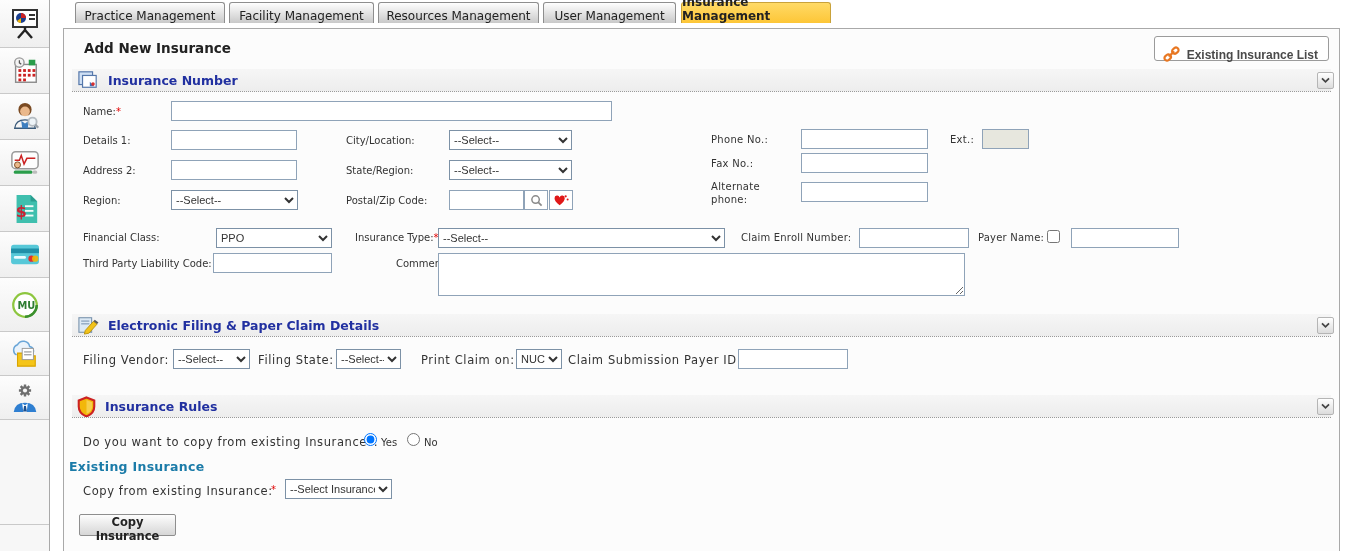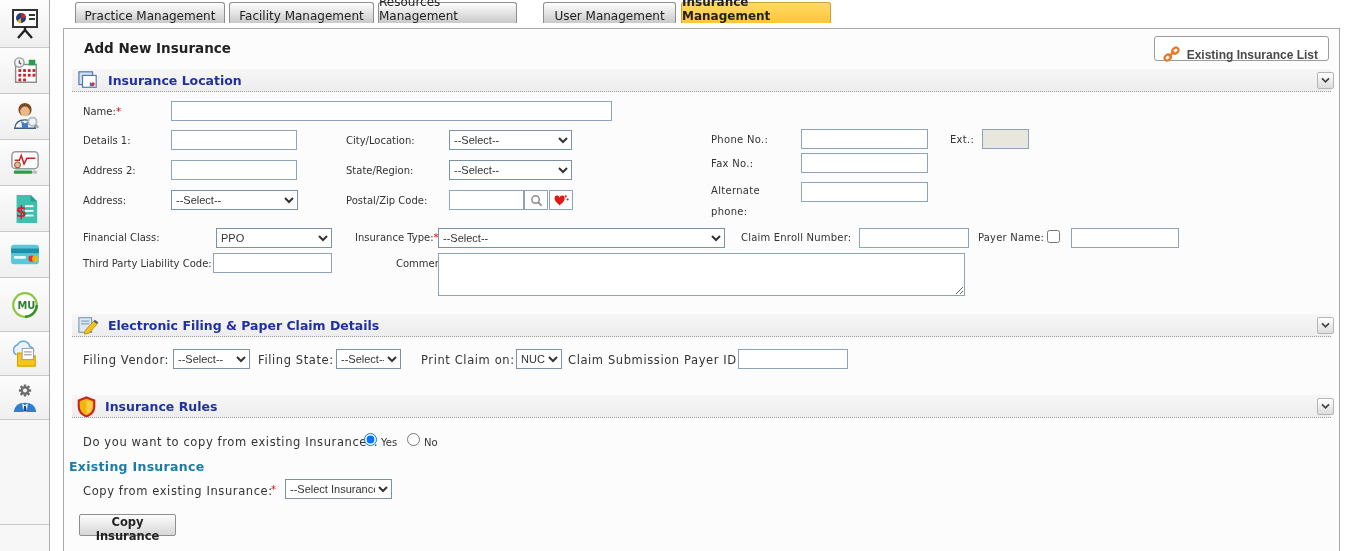--- a/index.html
+++ b/index.html
@@ -163,21 +163,21 @@
   <div class="side-cell side-fill" style="flex:1;height:104px"></div>
   <div style="border-top:1px solid #c9c9c9;height:32px;background:#f7f7f7"></div>
 </div>
 
 <div class="tab" style="left:75px;width:150px">
     <span>Practice Management</span>
   </div>
 <div class="tab" style="left:229px;width:145px">
     <span>Facility Management</span>
   </div>
-<div class="tab" style="left:378px;width:139px">
+<div class="tab" style="left:378px;width:161px">
     <span>Resources Management</span>
   </div>
 <div class="tab" style="left:543px;width:133px">
     <span>User Management</span>
   </div>
 <div class="tab active" style="left:681px;width:150px">
     <span>Insurance Management</span>
   </div>
 
 <div class="panel">
@@ -195,21 +195,21 @@
     <span>Existing Insurance List</span>
   </button>
 
   <div class="sec-hd" style="top:40px">
     <svg width="22" height="20" viewBox="0 0 24 22">
       <rect x="2" y="2" width="15" height="14" fill="#cfe0f5" stroke="#5577aa" stroke-width="1.3"></rect>
       <rect x="6" y="6" width="15" height="13" fill="#fff" stroke="#5577aa" stroke-width="1.3"></rect>
       <path d="M14 13 l5 5 h-5 z" fill="#3f6fb5"></path>
       <circle cx="17.5" cy="15.5" r="2" fill="#d83030"></circle>
     </svg>
-    <span class="sec-title">Insurance Location</span>
+    <span class="sec-title">Insurance Number</span>
   </div>
   <button class="chev-btn" style="top:43px">
     <svg width="9" height="7" viewBox="0 0 10 8">
         <path d="M1 1.5 l4 4 l4 -4" stroke="#444" stroke-width="2" fill="none"></path>
       </svg>
   </button>
 
   <span class="lbl" style="left:19px;top:77px"><span>Name:</span><span class="req">*</span></span>
   <input class="inp" style="left: 107px; top: 72px; width: 441px;">
 
@@ -222,24 +222,24 @@
   <span class="lbl" style="left:886px;top:105px;letter-spacing:.3px">Ext.:</span>
   <input class="inp" style="left: 918px; top: 100px; width: 47px;" disabled="">
 
   <span class="lbl" style="left:19px;top:136px">Address 2:</span>
   <input class="inp" style="left: 107px; top: 131px; width: 126px;">
   <span class="lbl" style="left:282px;top:136px">State/Region:</span>
   <select class="sel" style="left:385px;top:131px;width:123px"><option>--Select--</option></select>
   <span class="lbl" style="left:647px;top:129px;letter-spacing:.3px">Fax No.:</span>
   <input class="inp" style="left: 737px; top: 124px; width: 127px;">
 
-  <span class="lbl" style="left:647px;top:151px;width:62px;white-space:normal;line-height:21px;letter-spacing:.3px">Alternate phone:</span>
+  <span class="lbl" style="left:647px;top:151px;width:62px;white-space:normal;line-height:13px;letter-spacing:.3px">Alternate phone:</span>
   <input class="inp" style="left: 737px; top: 153px; width: 127px;">
 
-  <span class="lbl" style="left:19px;top:166px">Address:</span>
+  <span class="lbl" style="left:19px;top:166px">Region:</span>
   <select class="sel" style="left:107px;top:161px;width:127px"><option>--Select--</option></select>
   <span class="lbl" style="left:282px;top:166px">Postal/Zip Code:</span>
   <input class="inp" style="left: 385px; top: 161px; width: 75px;">
   <button class="mini-btn" style="left:460px;top:161px">
     <svg width="13" height="13" viewBox="0 0 14 14">
       <circle cx="6" cy="6" r="4" fill="none" stroke="#8a8a8a" stroke-width="1.6"></circle>
       <path d="M9 9 l3.5 3.5" stroke="#8a8a8a" stroke-width="1.8"></path>
     </svg>
   </button>
   <button class="mini-btn" style="left:485px;top:161px">

